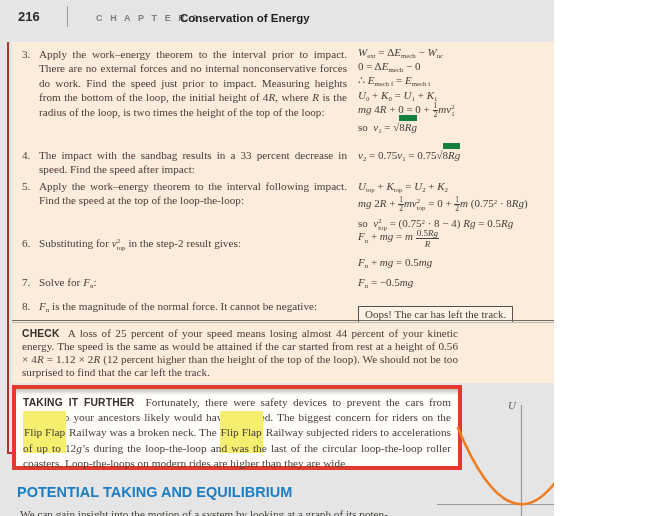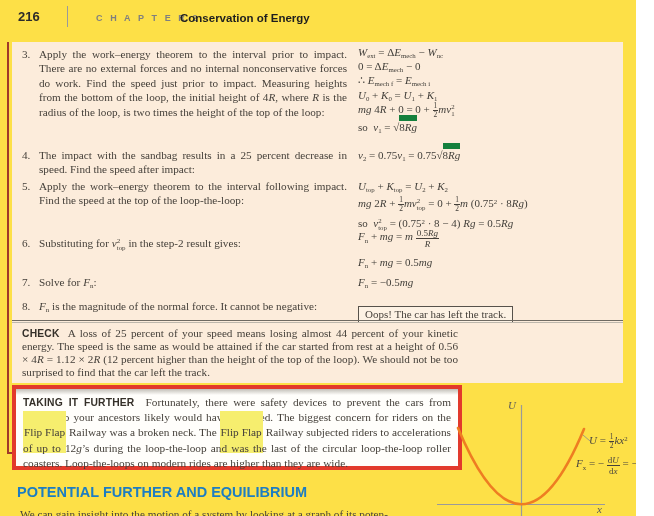--- a/index.html
+++ b/index.html
@@ -1,18 +1,18 @@
 <!DOCTYPE html>
 <html><head>
 <meta charset="utf-8">
 <style>
   * { margin:0; padding:0; box-sizing:border-box; }
   body { width:654px; height:516px; background:#ffffff; overflow:hidden;
          font-family:"Liberation Serif", serif; }
-  #page { position:relative; width:636px; height:516px; background:#fde047; overflow:hidden; }
+  #page { position:relative; width:554px; height:516px; background:#e5e5e5; overflow:hidden; }
 
   
   .pagenum { position:absolute; left:18px; top:9px; font-family:"Liberation Sans",sans-serif;
              font-weight:bold; font-size:13px; color:#2b2b2b; }
   .hdr-divider { position:absolute; left:67px; top:6px; width:1px; height:21px; background:#9a9a9a; }
   .chapter-label { position:absolute; left:96px; top:13px; font-family:"Liberation Sans",sans-serif;
              font-size:9px; letter-spacing:2.6px; color:#7f7f7f; font-weight:bold; }
   .chapter-title { position:absolute; left:180px; top:12px; font-family:"Liberation Sans",sans-serif;
              font-weight:bold; font-size:11.5px; color:#1e1e1e; }
 
@@ -99,21 +99,21 @@
         <div class="eql"><i>W</i><sub>ext</sub> = Δ<i>E</i><sub>mech</sub> − <i>W</i><sub>nc</sub></div>
         <div class="eql">0 = Δ<i>E</i><sub>mech</sub> − 0</div>
         <div class="eql">∴ <i>E</i><sub>mech f</sub> = <i>E</i><sub>mech i</sub></div>
         <div class="eql"><i>U</i><sub>0</sub> + <i>K</i><sub>0</sub> = <i>U</i><sub>1</sub> + <i>K</i><sub>1</sub></div>
         <div class="eql"><i>mg</i> 4<i>R</i> + 0 = 0 + <span class="fr"><span class="t">1</span><span class="b">2</span></span><i>mv</i><span class="ss"><span>2</span><span>1</span></span></div>
         <div class="eql">so&nbsp;&nbsp;<i>v</i><sub>1</sub> = √<span class="rad">8<i>Rg</i></span></div>
       </div>
 
     <div class="step" style="top:106px;">
       <span class="num">4.</span>
-      <span class="txt">The impact with the sandbag results in a 25 percent decrease in speed. Find the speed after impact:</span>
+      <span class="txt">The impact with the sandbag results in a 33 percent decrease in speed. Find the speed after impact:</span>
     </div>
     <div class="eqs" style="top:106px;">
         <div class="eql"><i>v</i><sub>2</sub> = 0.75<i>v</i><sub>1</sub> = 0.75√<span class="rad">8<i>Rg</i></span></div>
       </div>
 
     <div class="step" style="top:137px;">
       <span class="num">5.</span>
       <span class="txt">Apply the work–energy theorem to the interval following impact. Find the speed at the top of the loop-the-loop:</span>
     </div>
     <div class="eqs" style="top:137px;">
@@ -158,16 +158,16 @@
     <line x1="85.5" y1="17" x2="85.5" y2="128" stroke="#9a9a9a" stroke-width="1.2"></line>
     <line x1="1" y1="116.5" x2="169" y2="116.5" stroke="#9a9a9a" stroke-width="1.2"></line>
     <path d="M 22 40 Q 85.5 192 148 41" fill="none" stroke="#ee7d22" stroke-width="2.6" stroke-linecap="round"></path>
     <line x1="147" y1="47" x2="154" y2="53" stroke="#8a8a8a" stroke-width="0.8"></line>
   </svg>
   <div class="fig-label" style="left:508px; top:399px;">U</div>
   <div class="fig-label" style="left:597px; top:503px;">x</div>
   <div class="fig-eq" style="left:589px; top:433px;"><i>U</i> = <span class="fr"><span class="t">1</span><span class="b">2</span></span><i>kx</i><sup>2</sup></div>
   <div class="fig-eq" style="left:576px; top:455px;"><i>F</i><sub>x</sub> = − <span class="fr big"><span class="t">d<i>U</i></span><span class="b">d<i>x</i></span></span> = −<i>kx</i></div>
 
-  <div class="section-heading">POTENTIAL FURTHER AND EQUILIBRIUM</div>
+  <div class="section-heading">POTENTIAL TAKING AND EQUILIBRIUM</div>
   <div class="body-preview">We can gain insight into the motion of a system by looking at a graph of its poten-</div>
 
 </div>
 
 </body></html>

